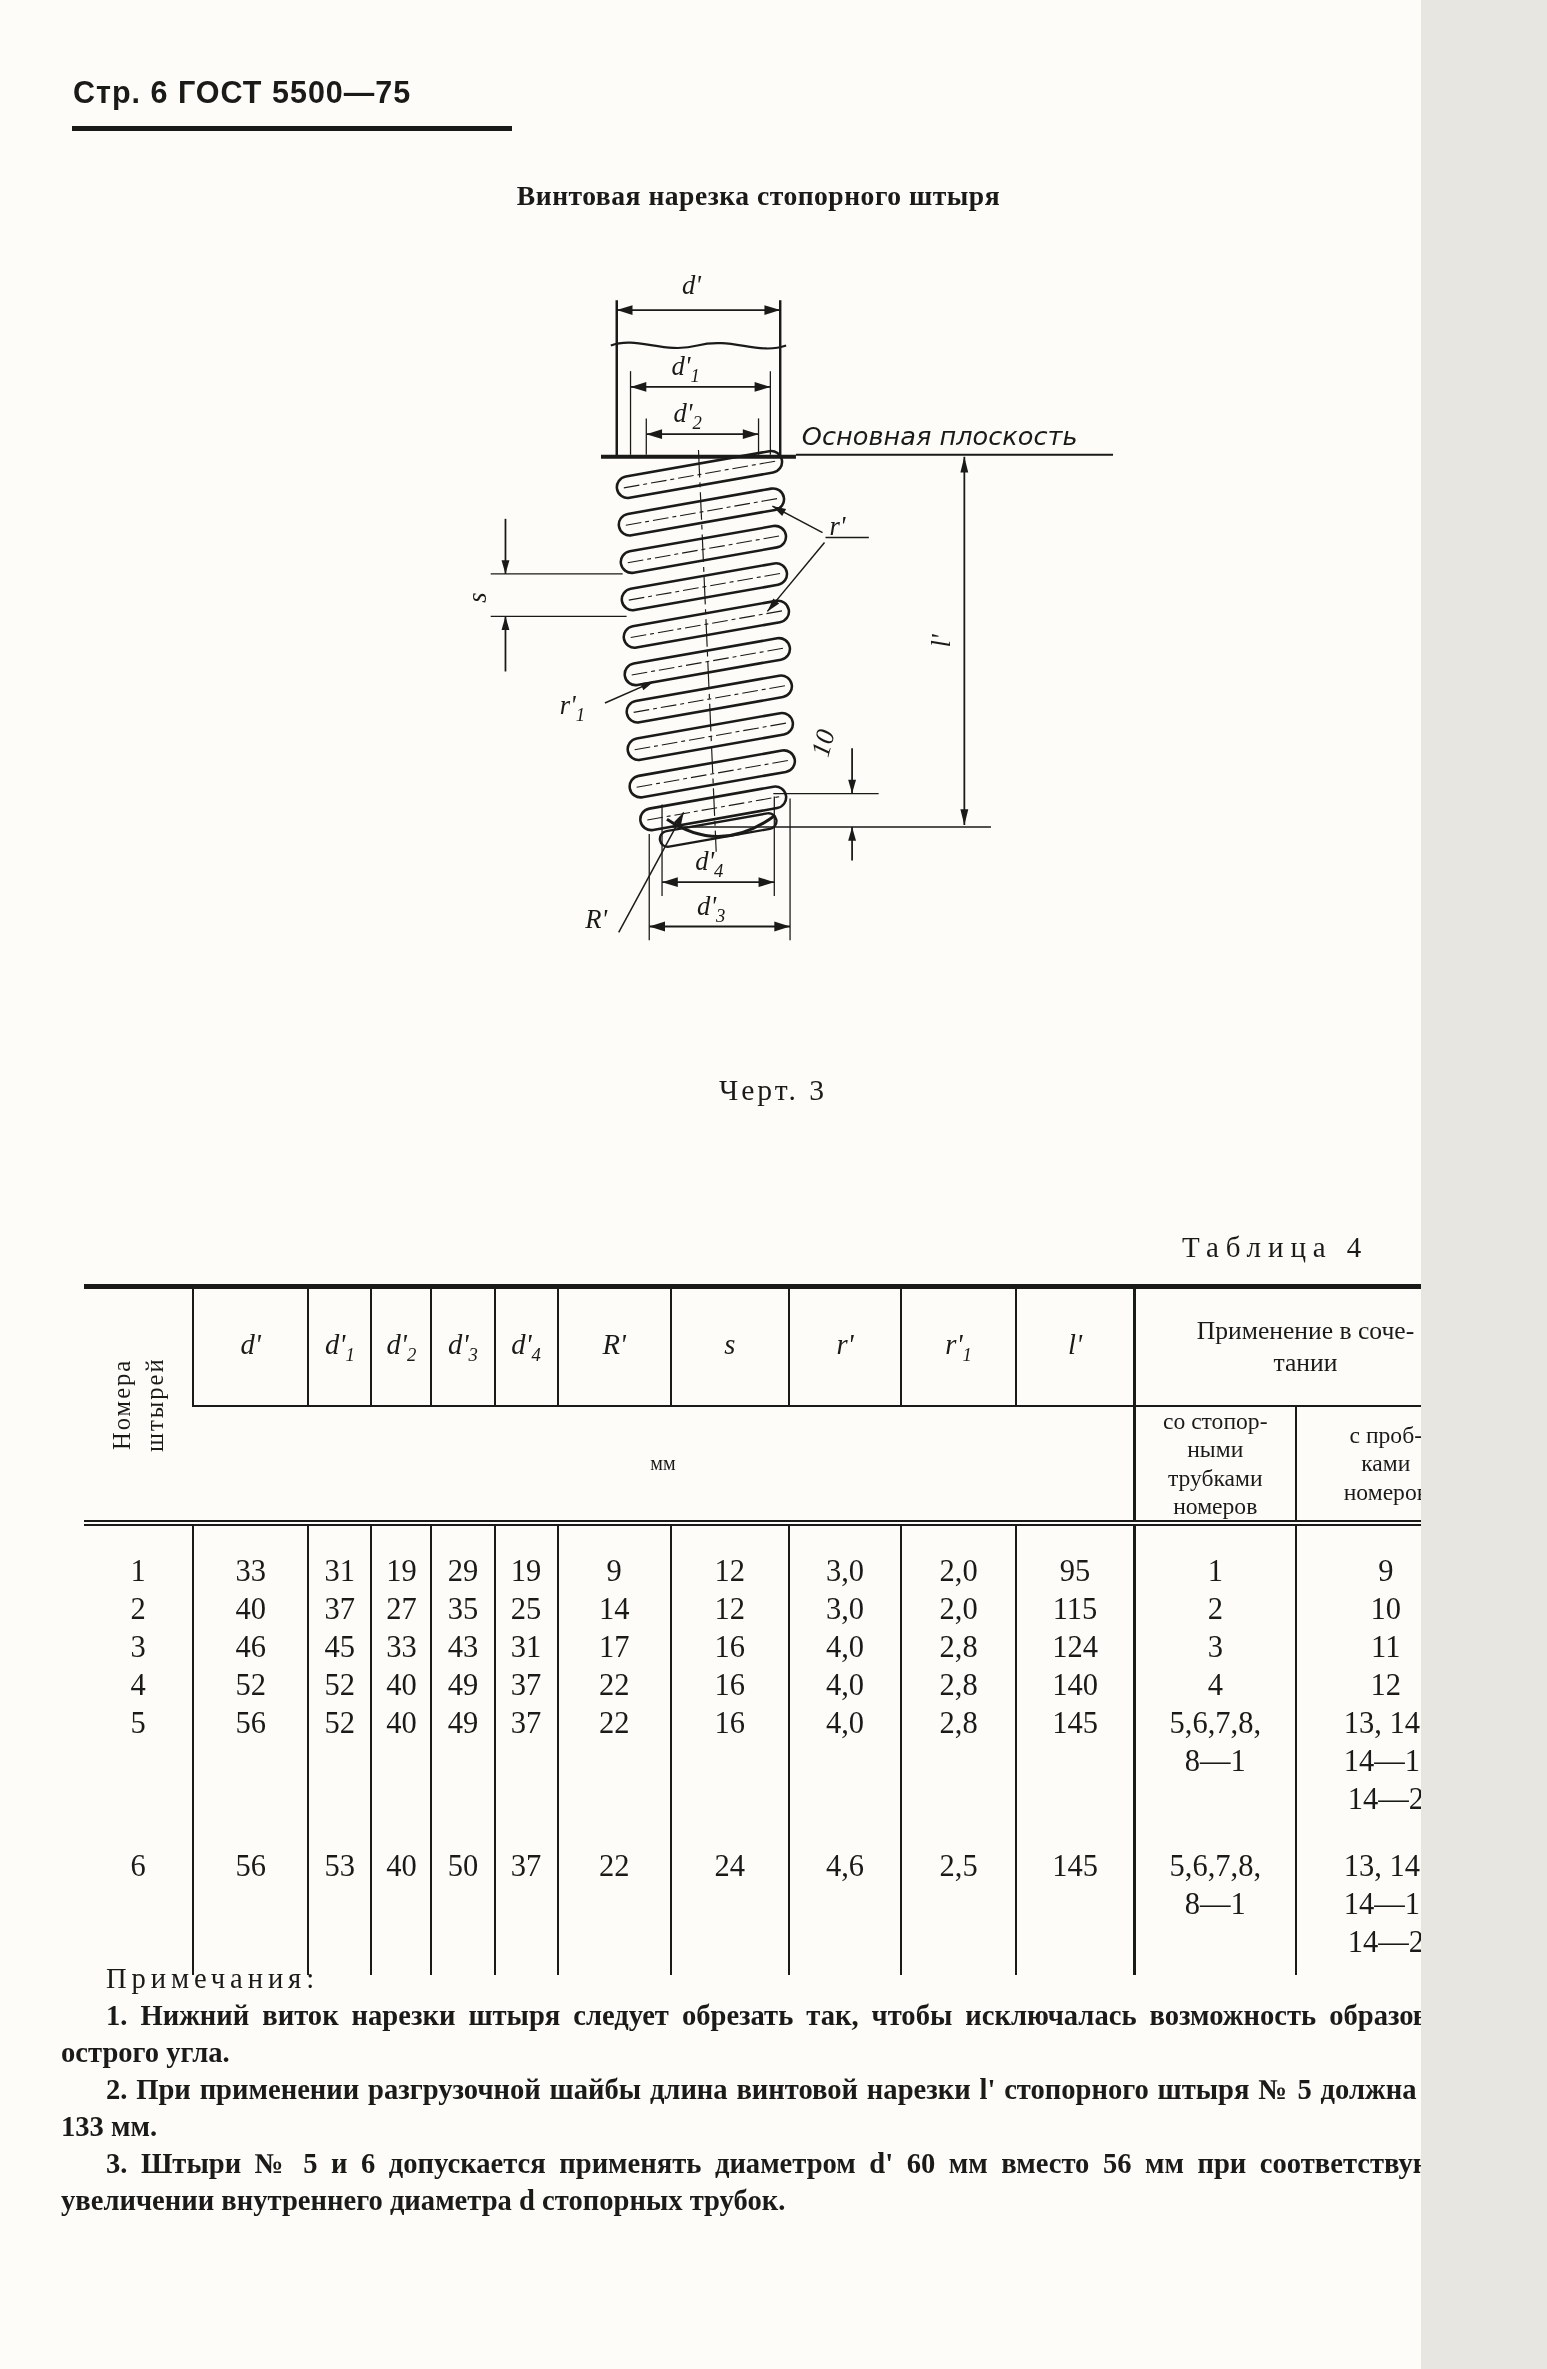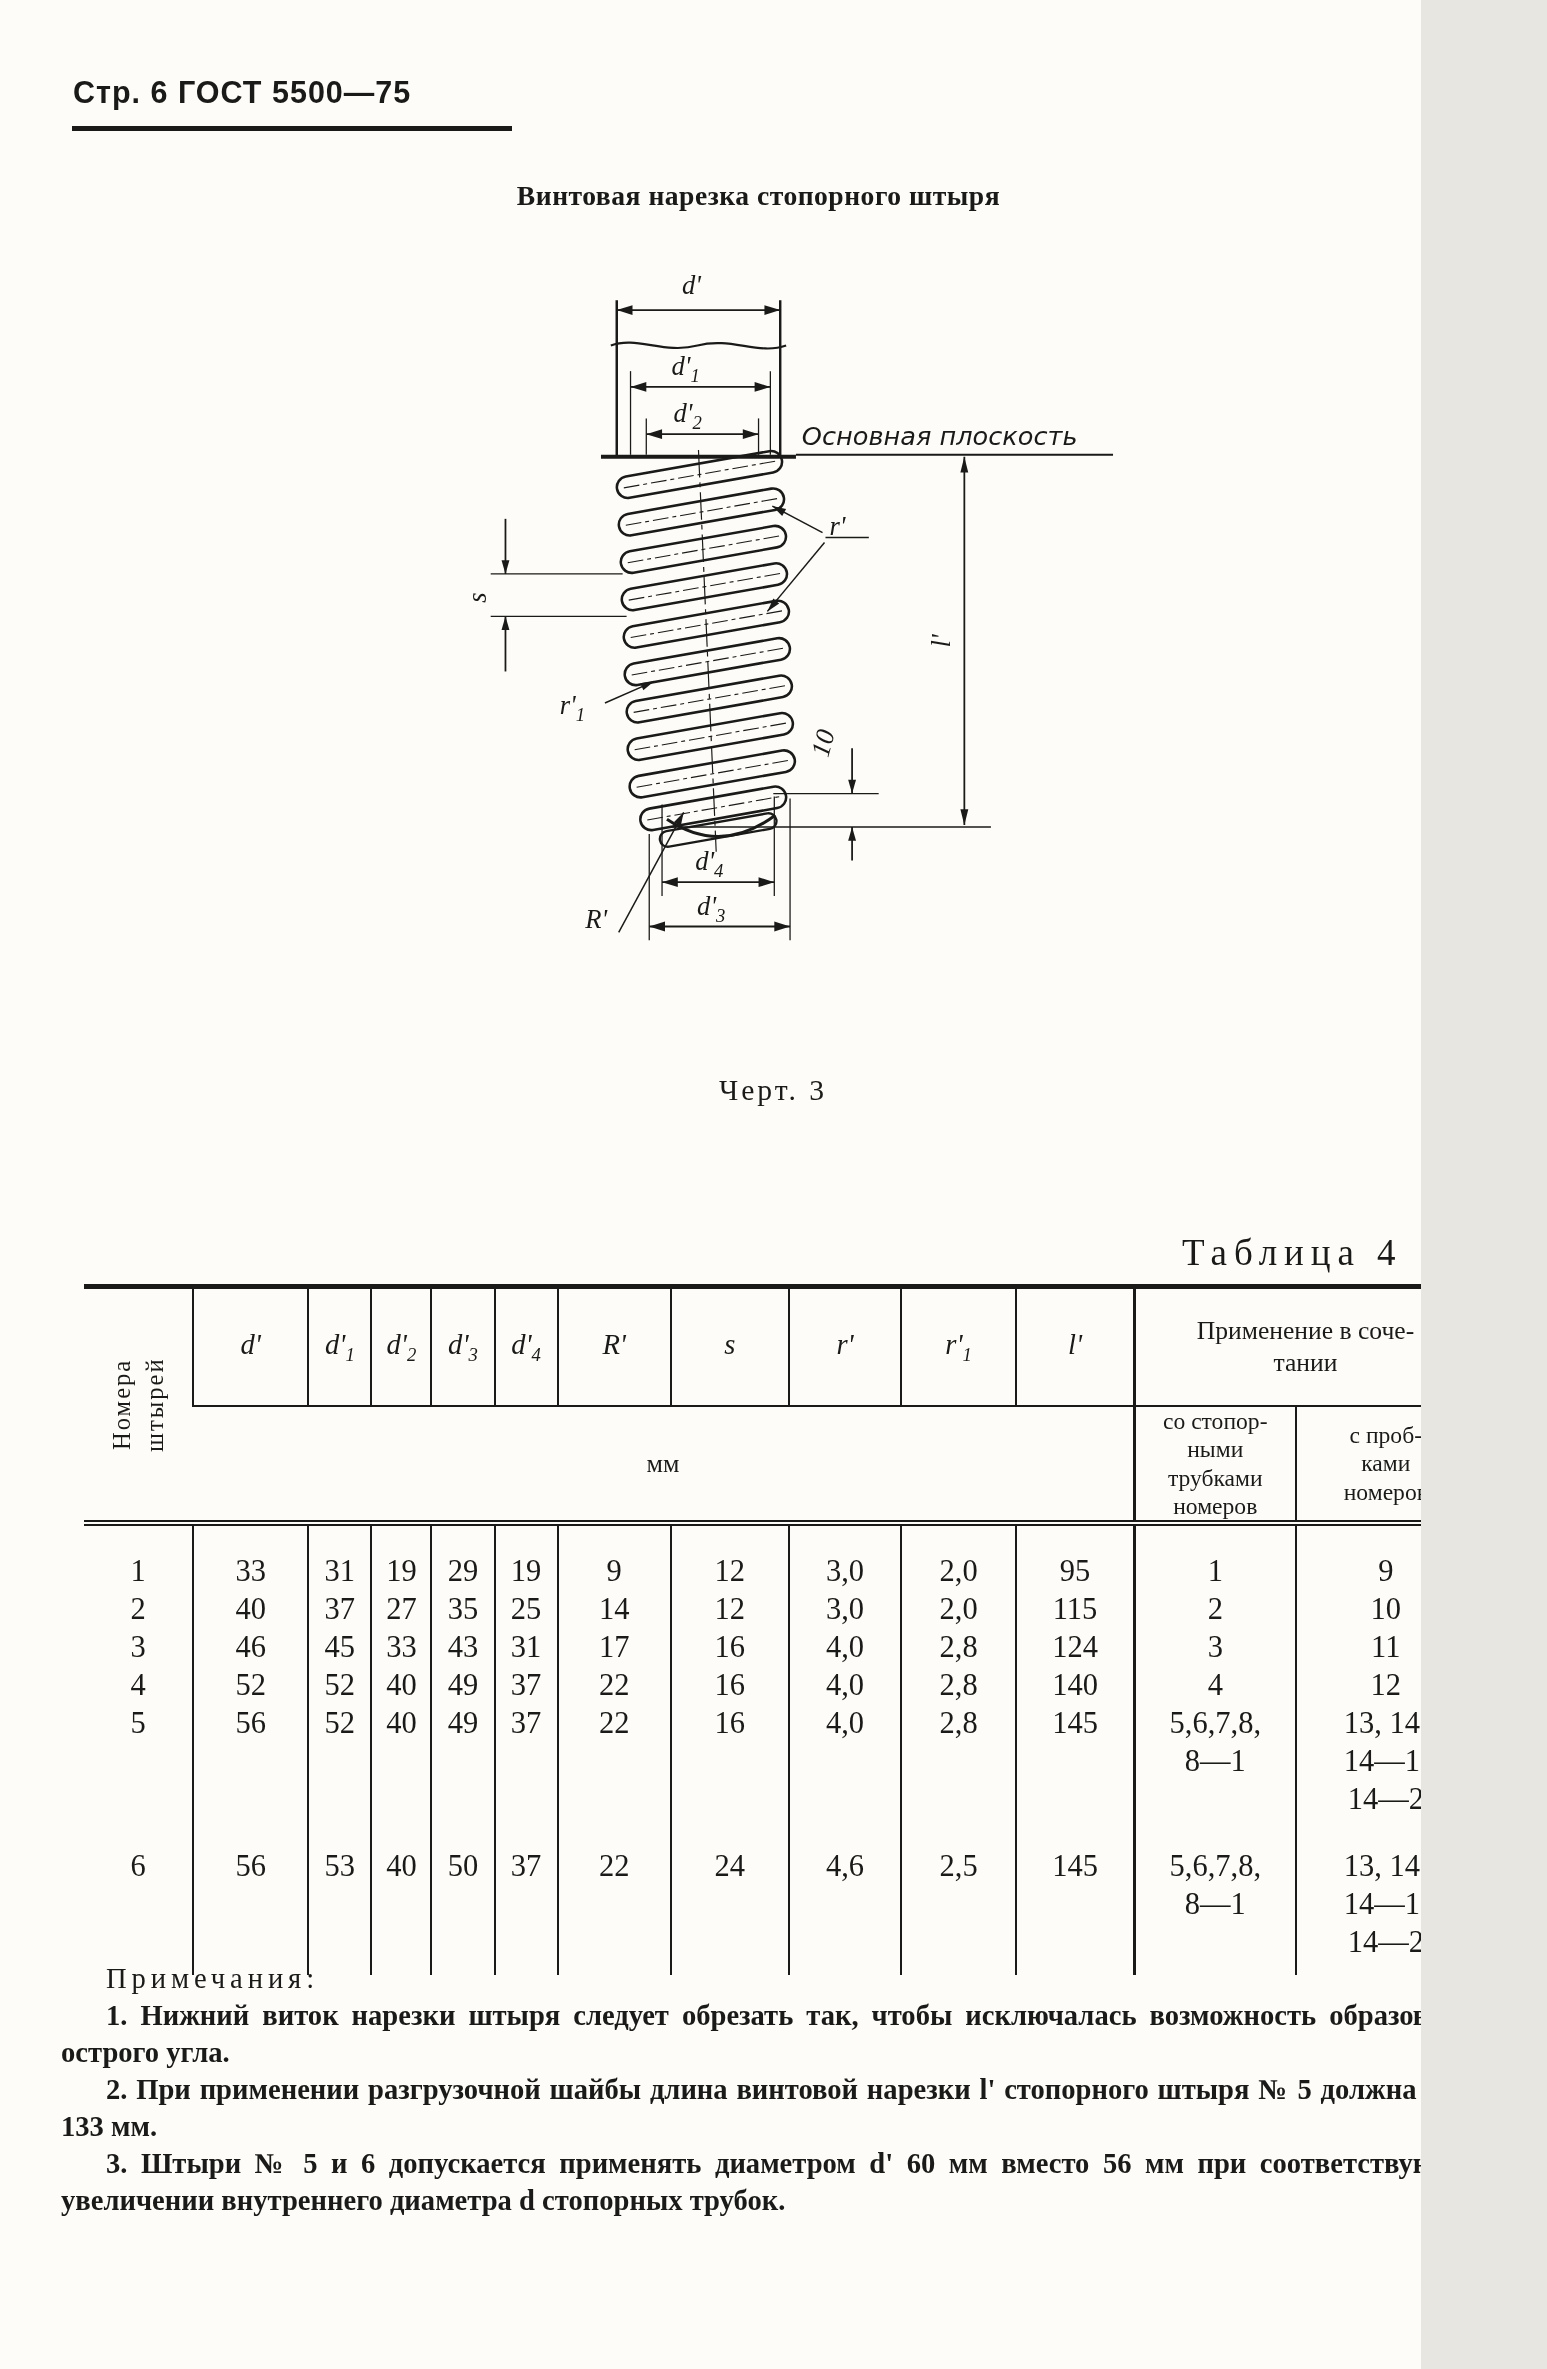--- a/index.html
+++ b/index.html
@@ -32,21 +32,21 @@
   
   #drawing{position:absolute;left:325px;top:251px;}
   #drawing svg{display:block;}
   #fig-caption{
     position:absolute;left:640px;top:1074px;width:266px;
     text-align:center;font-size:29.6px;letter-spacing:3px;
   }
   
   #table-caption{
     position:absolute;left:1182px;top:1231px;width:296px;
-    font-size:37px;letter-spacing:6.9px;white-space:nowrap;
+    font-size:29px;letter-spacing:6.9px;white-space:nowrap;
   }
   #table-wrap{position:absolute;left:84px;top:1284px;width:1391px;}
   table.gost{
     border-collapse:collapse;table-layout:fixed;width:1391px;
     border-top:5.9px solid #1a1a18;
   }
   table.gost th,table.gost td{padding:0;font-weight:normal;}
   
   tr.h1 th{height:116px;vertical-align:middle;text-align:center;}
   th.sym{border-left:2px solid #1a1a18;border-bottom:2px solid #1a1a18;
@@ -57,21 +57,21 @@
     writing-mode:vertical-rl;transform:rotate(180deg);
     height:163px;margin:9.9px auto 9.9px auto;
     font-size:24.6px;letter-spacing:2px;line-height:1.35;
     text-align:center;
   }
   th.apphead{
     border-left:3px solid #1a1a18;border-bottom:2px solid #1a1a18;
     font-size:25.6px;line-height:1.25;white-space:pre-line;vertical-align:middle;
   }
   tr.h2 th{border-bottom:6.9px double #1a1a18;vertical-align:middle;}
-  th.units{font-size:26px;text-align:center;height:99px;border-left:0;}
+  th.units{font-size:20px;text-align:center;height:99px;border-left:0;}
   th.appsub{
     border-left:3px solid #1a1a18;font-size:23.6px;line-height:1.2;
     white-space:pre-line;text-align:center;
   }
   th.appsub.second{border-left:2px solid #1a1a18;}
   
   tbody td{
     vertical-align:top;text-align:center;
     font-size:30.5px;line-height:38px;
     border-left:2px solid #1a1a18;white-space:pre-line;

